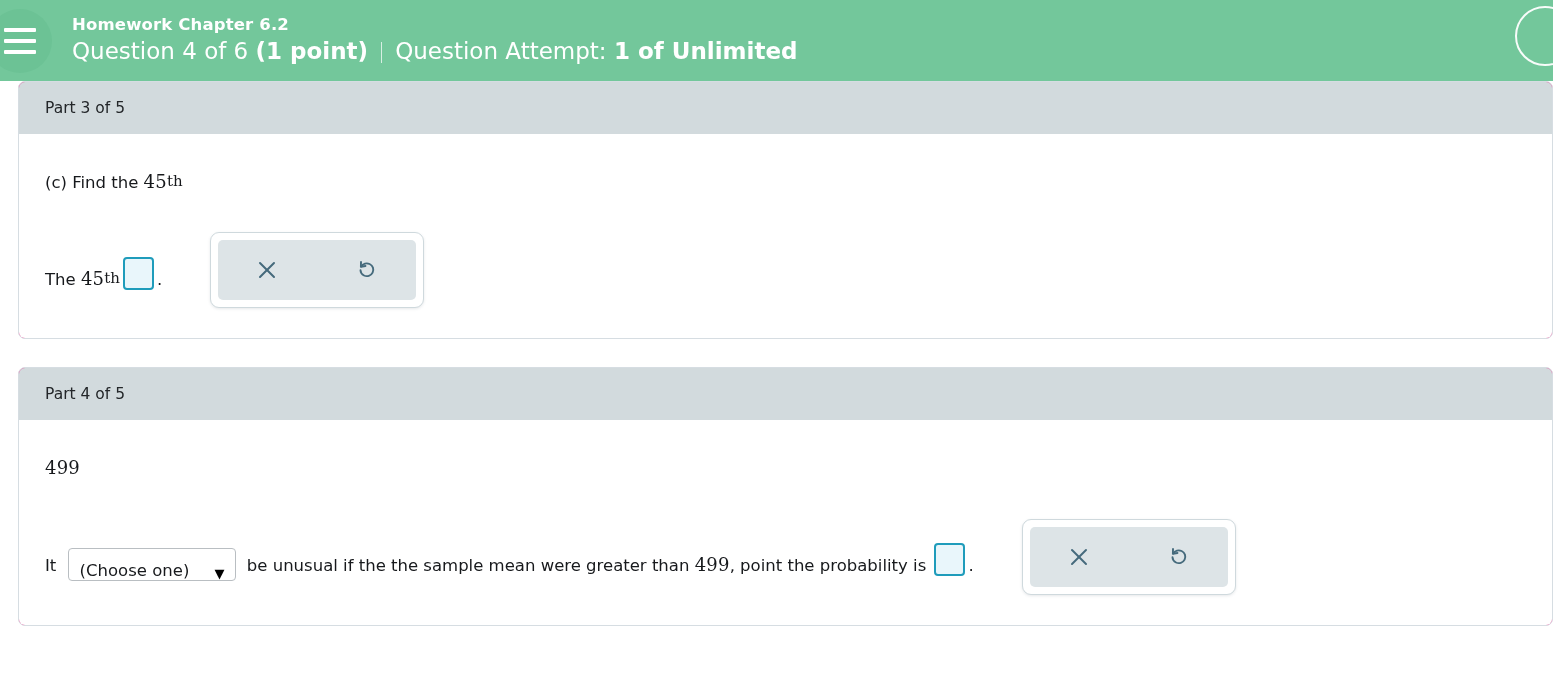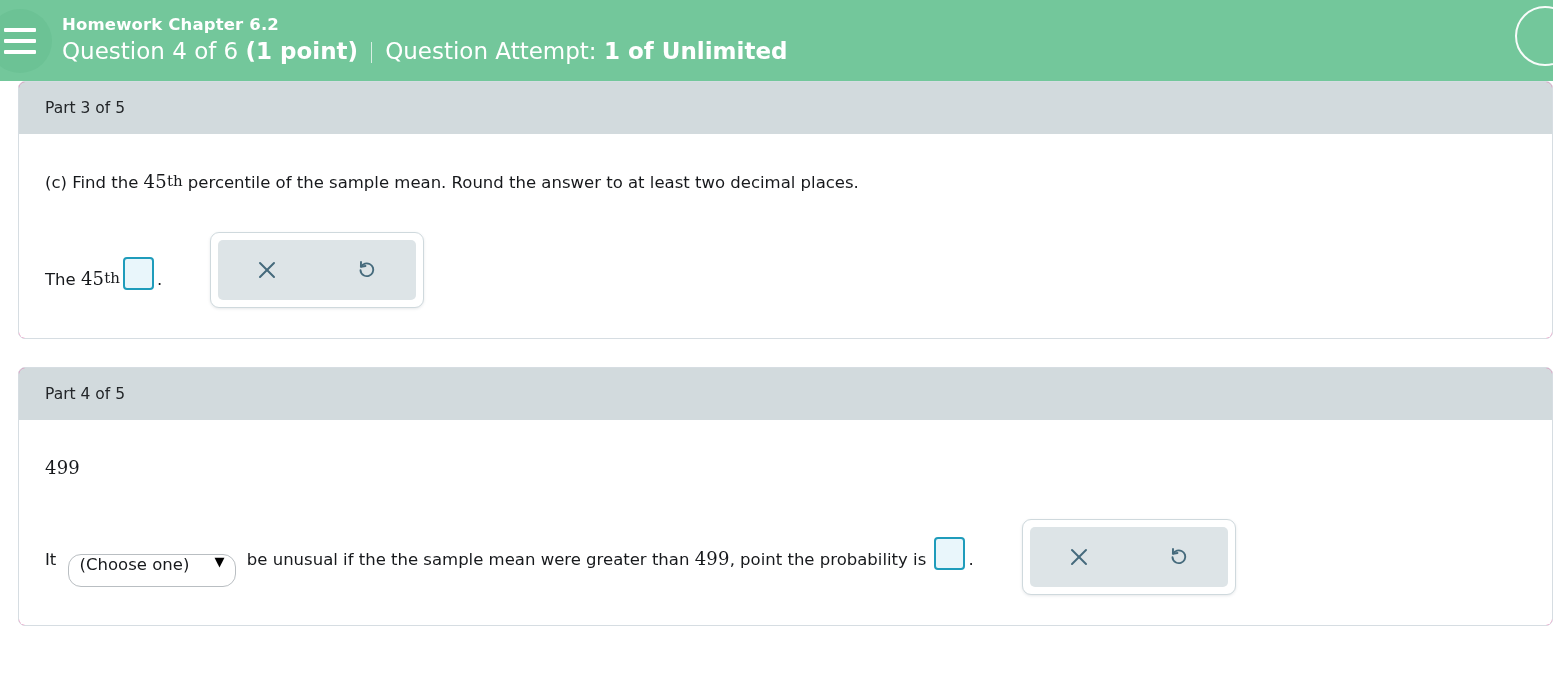--- a/index.html
+++ b/index.html
@@ -38,21 +38,21 @@
     flex: none;
     cursor: pointer;
   }
   .hamburger-wrap .bar {
     width: 32px;
     height: 4px;
     background: #ffffff;
     border-radius: 1px;
   }
   .header-texts {
-    margin-left: 10px;
+    margin-left: 20px;
     display: flex;
     flex-direction: column;
     justify-content: center;
     gap: 5px;
   }
   .hw-title {
     color: #ffffff;
     font-size: 16.5px;
     font-weight: bold;
     letter-spacing: 0.15px;
@@ -158,29 +158,29 @@
     box-sizing: border-box;
     margin: 0 3px;
     position: relative;
     top: 5px;
     cursor: text;
   }
 
   
   .choose-select {
     display: inline-flex;
-    align-items: flex-start;
+    align-items: flex-end;
     justify-content: space-between;
     height: 33px;
     min-width: 168px;
     padding: 0 10px 0 11px;
     margin: 0 6px;
     background: #ffffff;
     border: 1px solid #b9bec2;
-    border-radius: 13px;
+    border-radius: 4px;
     box-sizing: border-box;
     font-size: 16.5px;
     color: #17191c;
     position: relative;
     top: 5px;
     cursor: pointer;
   }
   .choose-select .caret {
     margin-left: 16px;
     font-size: 13px;
@@ -245,21 +245,20 @@
 <div class="content">
 
   <div class="card">
     <div class="card-header">Part 3 of 5</div>
     <div class="card-body">
 
       <div class="q-line">
         <span class="txt">(c) Find the </span>
           <span class="mathnum">45</span>
           <span class="sup">th</span>
-          <span class="txt"> percentile of the sample mean. Round the answer to at least two decimal places.</span>
       </div>
 
       <div class="answer-row">
         <div class="answer-text">
           <span class="txt">The </span>
             <span class="mathnum">45</span>
             <span class="sup">th</span>
             <span class="ansbox"></span>
             <span class="txt">.</span>
         </div>

